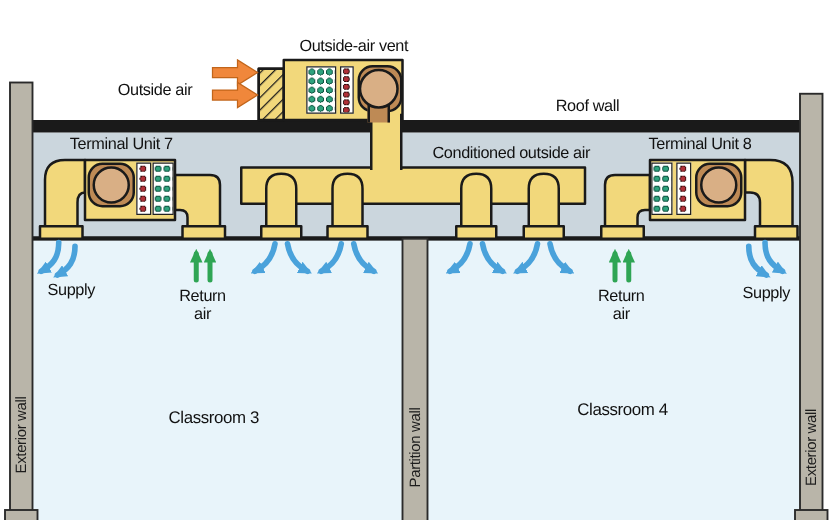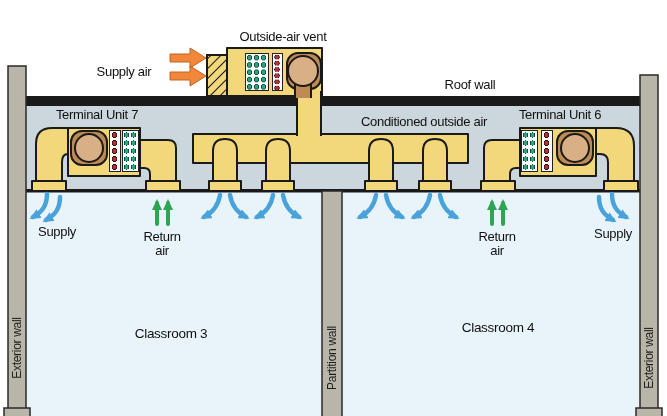--- a/index.html
+++ b/index.html
@@ -130,25 +130,25 @@
 
   <div class="fanh" style="left:286px;top:24px;width:36px;height:38px"></div>
   <div class="neck" style="left:294px;top:56px;width:18px;height:14px"></div>
   <div class="fanw" style="left:287px;top:27px;width:32px;height:32px"></div>
   <div class="fanh" style="left:70px;top:102px;width:38px;height:36px"></div>
   <div class="fanw" style="left:74px;top:105px;width:30px;height:30px"></div>
   <div class="fanh" style="left:556px;top:102px;width:38px;height:36px"></div>
   <div class="fanw" style="left:560px;top:105px;width:30px;height:30px"></div>
 
   <div class="lbl" style="left:283px;top:2px">Outside-air vent</div>
-  <div class="lbl" style="left:124px;top:37px">Supply air</div>
+  <div class="lbl" style="left:124px;top:37px">Outside air</div>
   <div class="lbl" style="left:470px;top:50px">Roof wall</div>
   <div class="lbl" style="left:97px;top:80px">Terminal Unit 7</div>
-  <div class="lbl" style="left:560px;top:80px">Terminal Unit 6</div>
-  <div class="lbl" style="left:424px;top:87px">Conditioned outside air</div>
+  <div class="lbl" style="left:560px;top:80px">Terminal Unit 8</div>
+  <div class="lbl" style="left:409px;top:87px">Conditioned outside air</div>
   <div class="lbl" style="left:57px;top:197px">Supply</div>
   <div class="lbl" style="left:162px;top:202px">Return</div>
   <div class="lbl" style="left:162px;top:216px">air</div>
   <div class="lbl" style="left:497px;top:202px">Return</div>
   <div class="lbl" style="left:497px;top:216px">air</div>
   <div class="lbl" style="left:613px;top:199px">Supply</div>
   <div class="lbl" style="left:171px;top:299px;font-size:13.5px">Classroom 3</div>
   <div class="lbl" style="left:498px;top:293px;font-size:13.5px">Classroom 4</div>
   <div class="lbl" style="left:287px;top:398px;font-size:13.5px">Supply</div>
   <div class="vlbl" style="left:17px;top:320px">Exterior wall</div>

